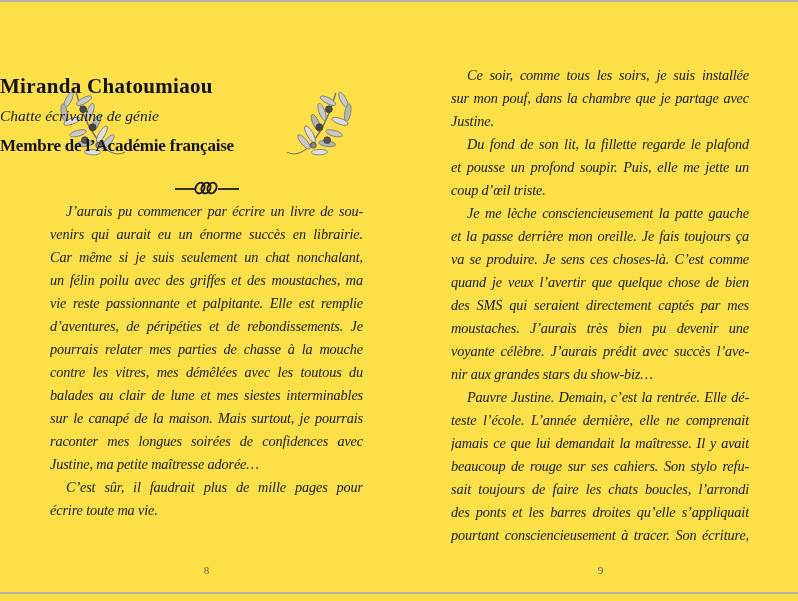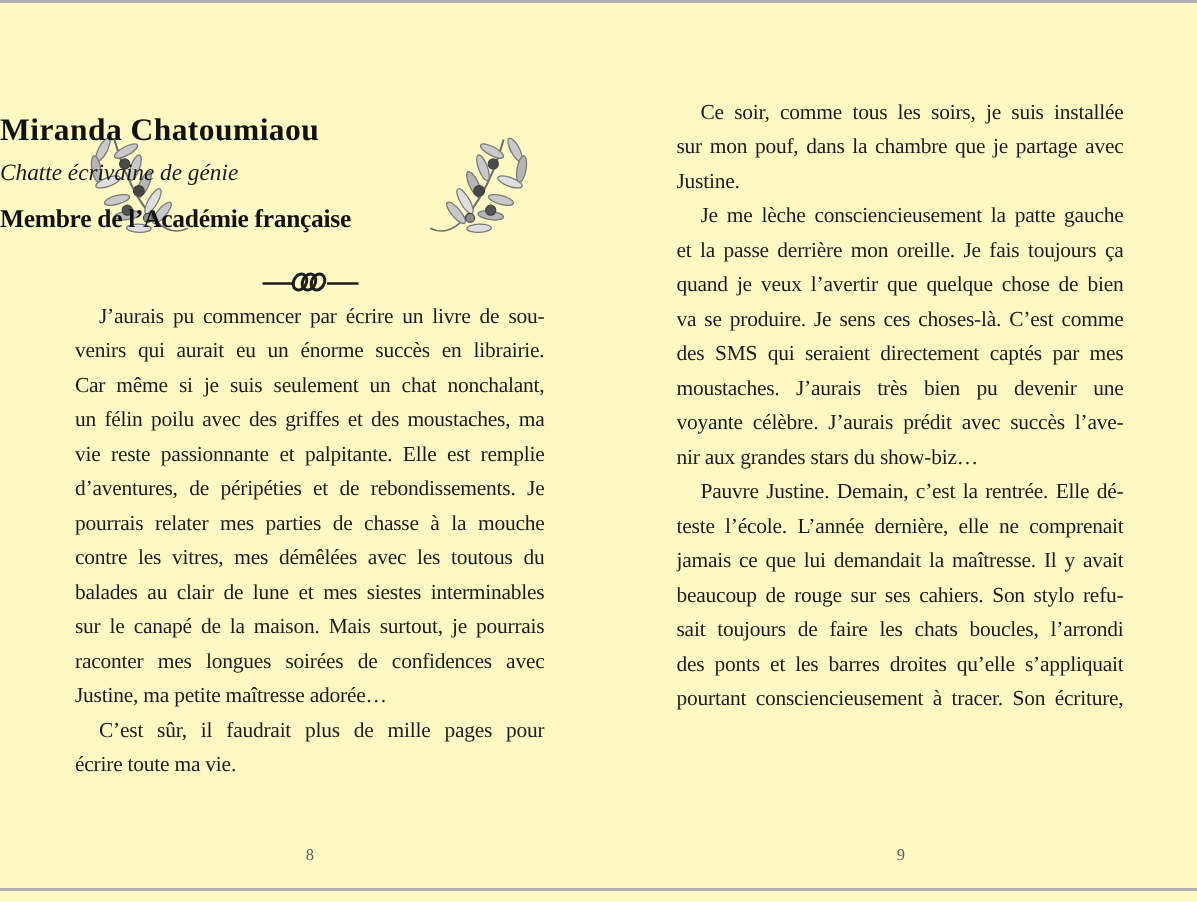--- a/index.html
+++ b/index.html
@@ -1,21 +1,21 @@
 <!DOCTYPE html>
 <html><head>
 <meta charset="utf-8">
 <style>
   * { margin: 0; padding: 0; box-sizing: border-box; }
   html, body { background: #ffffff; }
   #spread {
     position: relative;
     width: 798px;
     height: 601px;
-    background: #fef9c3;
+    background: #fde047;
     font-family: "Liberation Serif", serif;
     color: #1c1c1c;
     overflow: hidden;
   }
   .edge-line {
     position: absolute;
     left: 0;
     width: 798px;
     height: 2px;
     background: #b0b0b4;
@@ -71,20 +71,21 @@
     line-height: 23px;
     color: #1b1b1b;
   }
   #body-left  { left: 50px;  top: 200px; width: 313px; }
   #body-right { left: 451px; top: 64px;  width: 298px; }
   .tline {
     height: 23px;
     overflow: hidden;
     text-align: justify;
     text-align-last: justify;
+    font-style: italic;
   }
   .tline.lastline { text-align-last: left; }
   .tline.indent { text-indent: 16px; }
 
   
   .page-num {
     position: absolute;
     top: 564px;
     width: 313px;
     text-align: center;
@@ -182,24 +183,29 @@
   </div>
 
   <div>
     <div id="body-right" class="body-col">
         <div>
           <div class="tline indent">Ce soir, comme tous les soirs, je suis installée</div>
           <div class="tline">sur mon pouf, dans la chambre que je partage avec</div>
           <div class="tline lastline">Justine.</div>
         </div>
         <div>
+          <div class="tline indent">Du fond de son lit, la fillette regarde le plafond</div>
+          <div class="tline">et pousse un profond soupir. Puis, elle me jette un</div>
+          <div class="tline lastline">coup d’œil triste.</div>
+        </div>
+        <div>
           <div class="tline indent">Je me lèche consciencieusement la patte gauche</div>
           <div class="tline">et la passe derrière mon oreille. Je fais toujours ça</div>
+          <div class="tline">va se produire. Je sens ces choses-là. C’est comme</div>
           <div class="tline">quand je veux l’avertir que quelque chose de bien</div>
-          <div class="tline">va se produire. Je sens ces choses-là. C’est comme</div>
           <div class="tline">des SMS qui seraient directement captés par mes</div>
           <div class="tline">moustaches. J’aurais très bien pu devenir une</div>
           <div class="tline">voyante célèbre. J’aurais prédit avec succès l’ave-</div>
           <div class="tline lastline">nir aux grandes stars du show-biz…</div>
         </div>
         <div>
           <div class="tline indent">Pauvre Justine. Demain, c’est la rentrée. Elle dé-</div>
           <div class="tline">teste l’école. L’année dernière, elle ne comprenait</div>
           <div class="tline">jamais ce que lui demandait la maîtresse. Il y avait</div>
           <div class="tline">beaucoup de rouge sur ses cahiers. Son stylo refu-</div>

